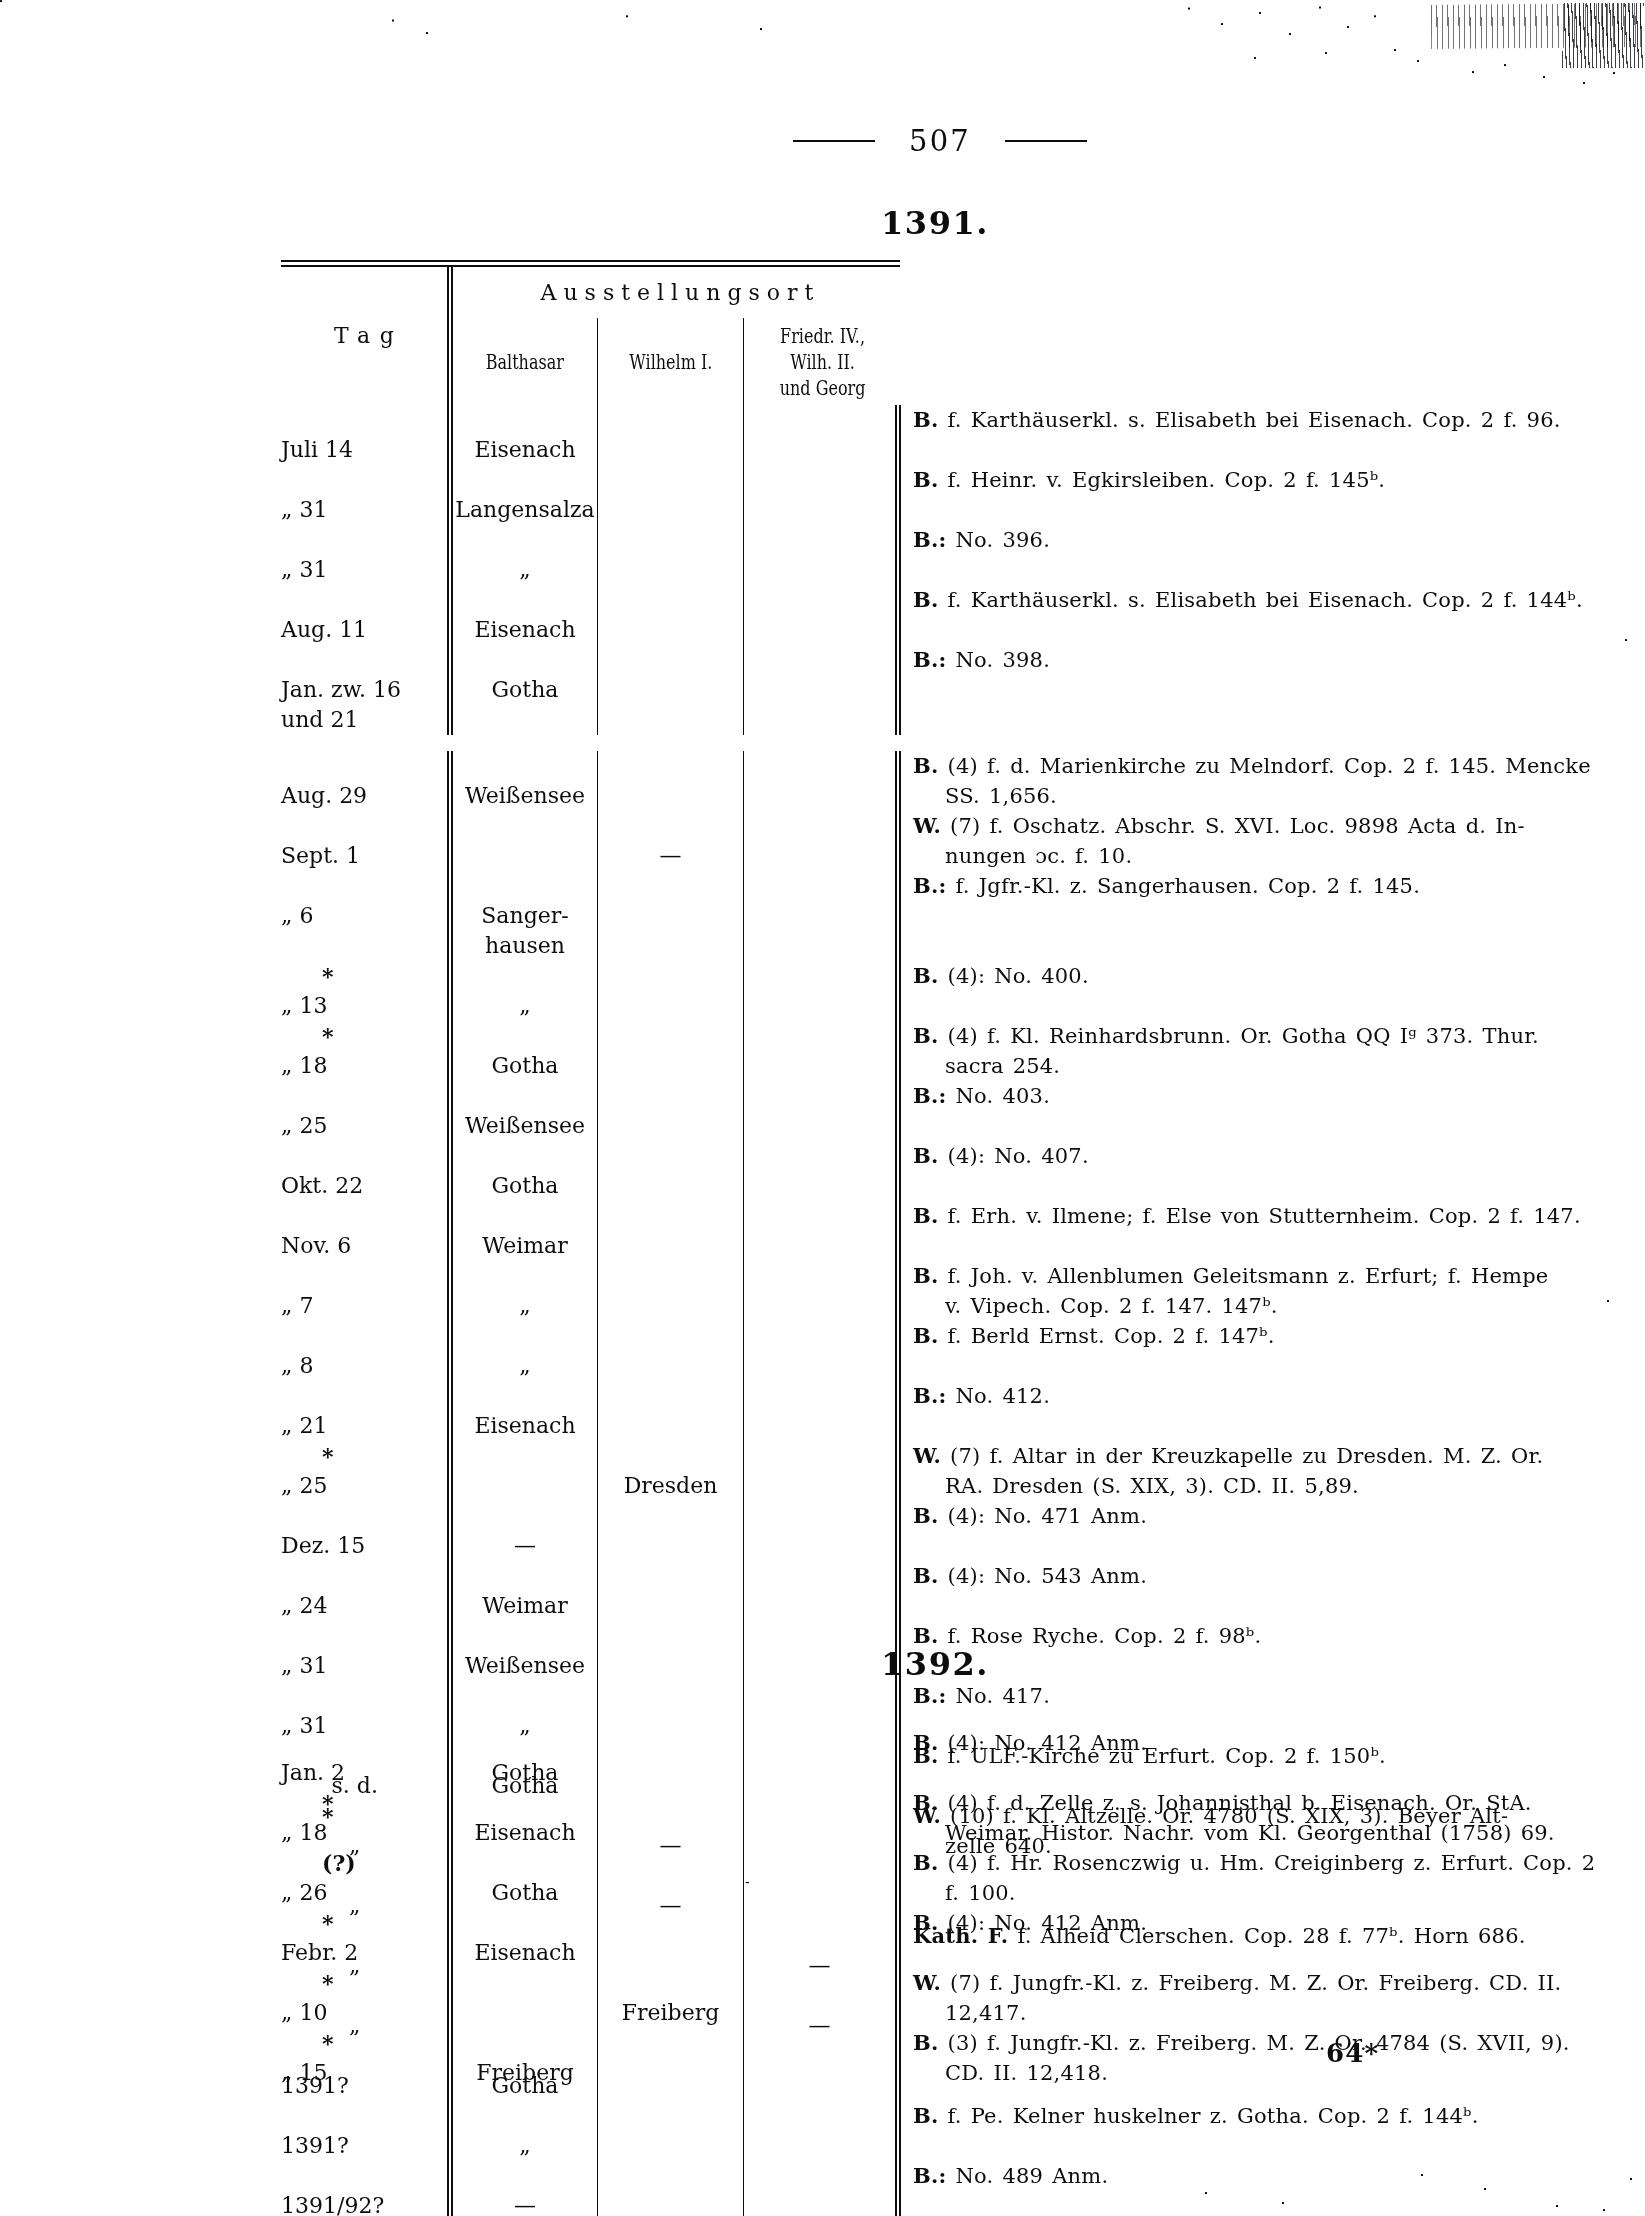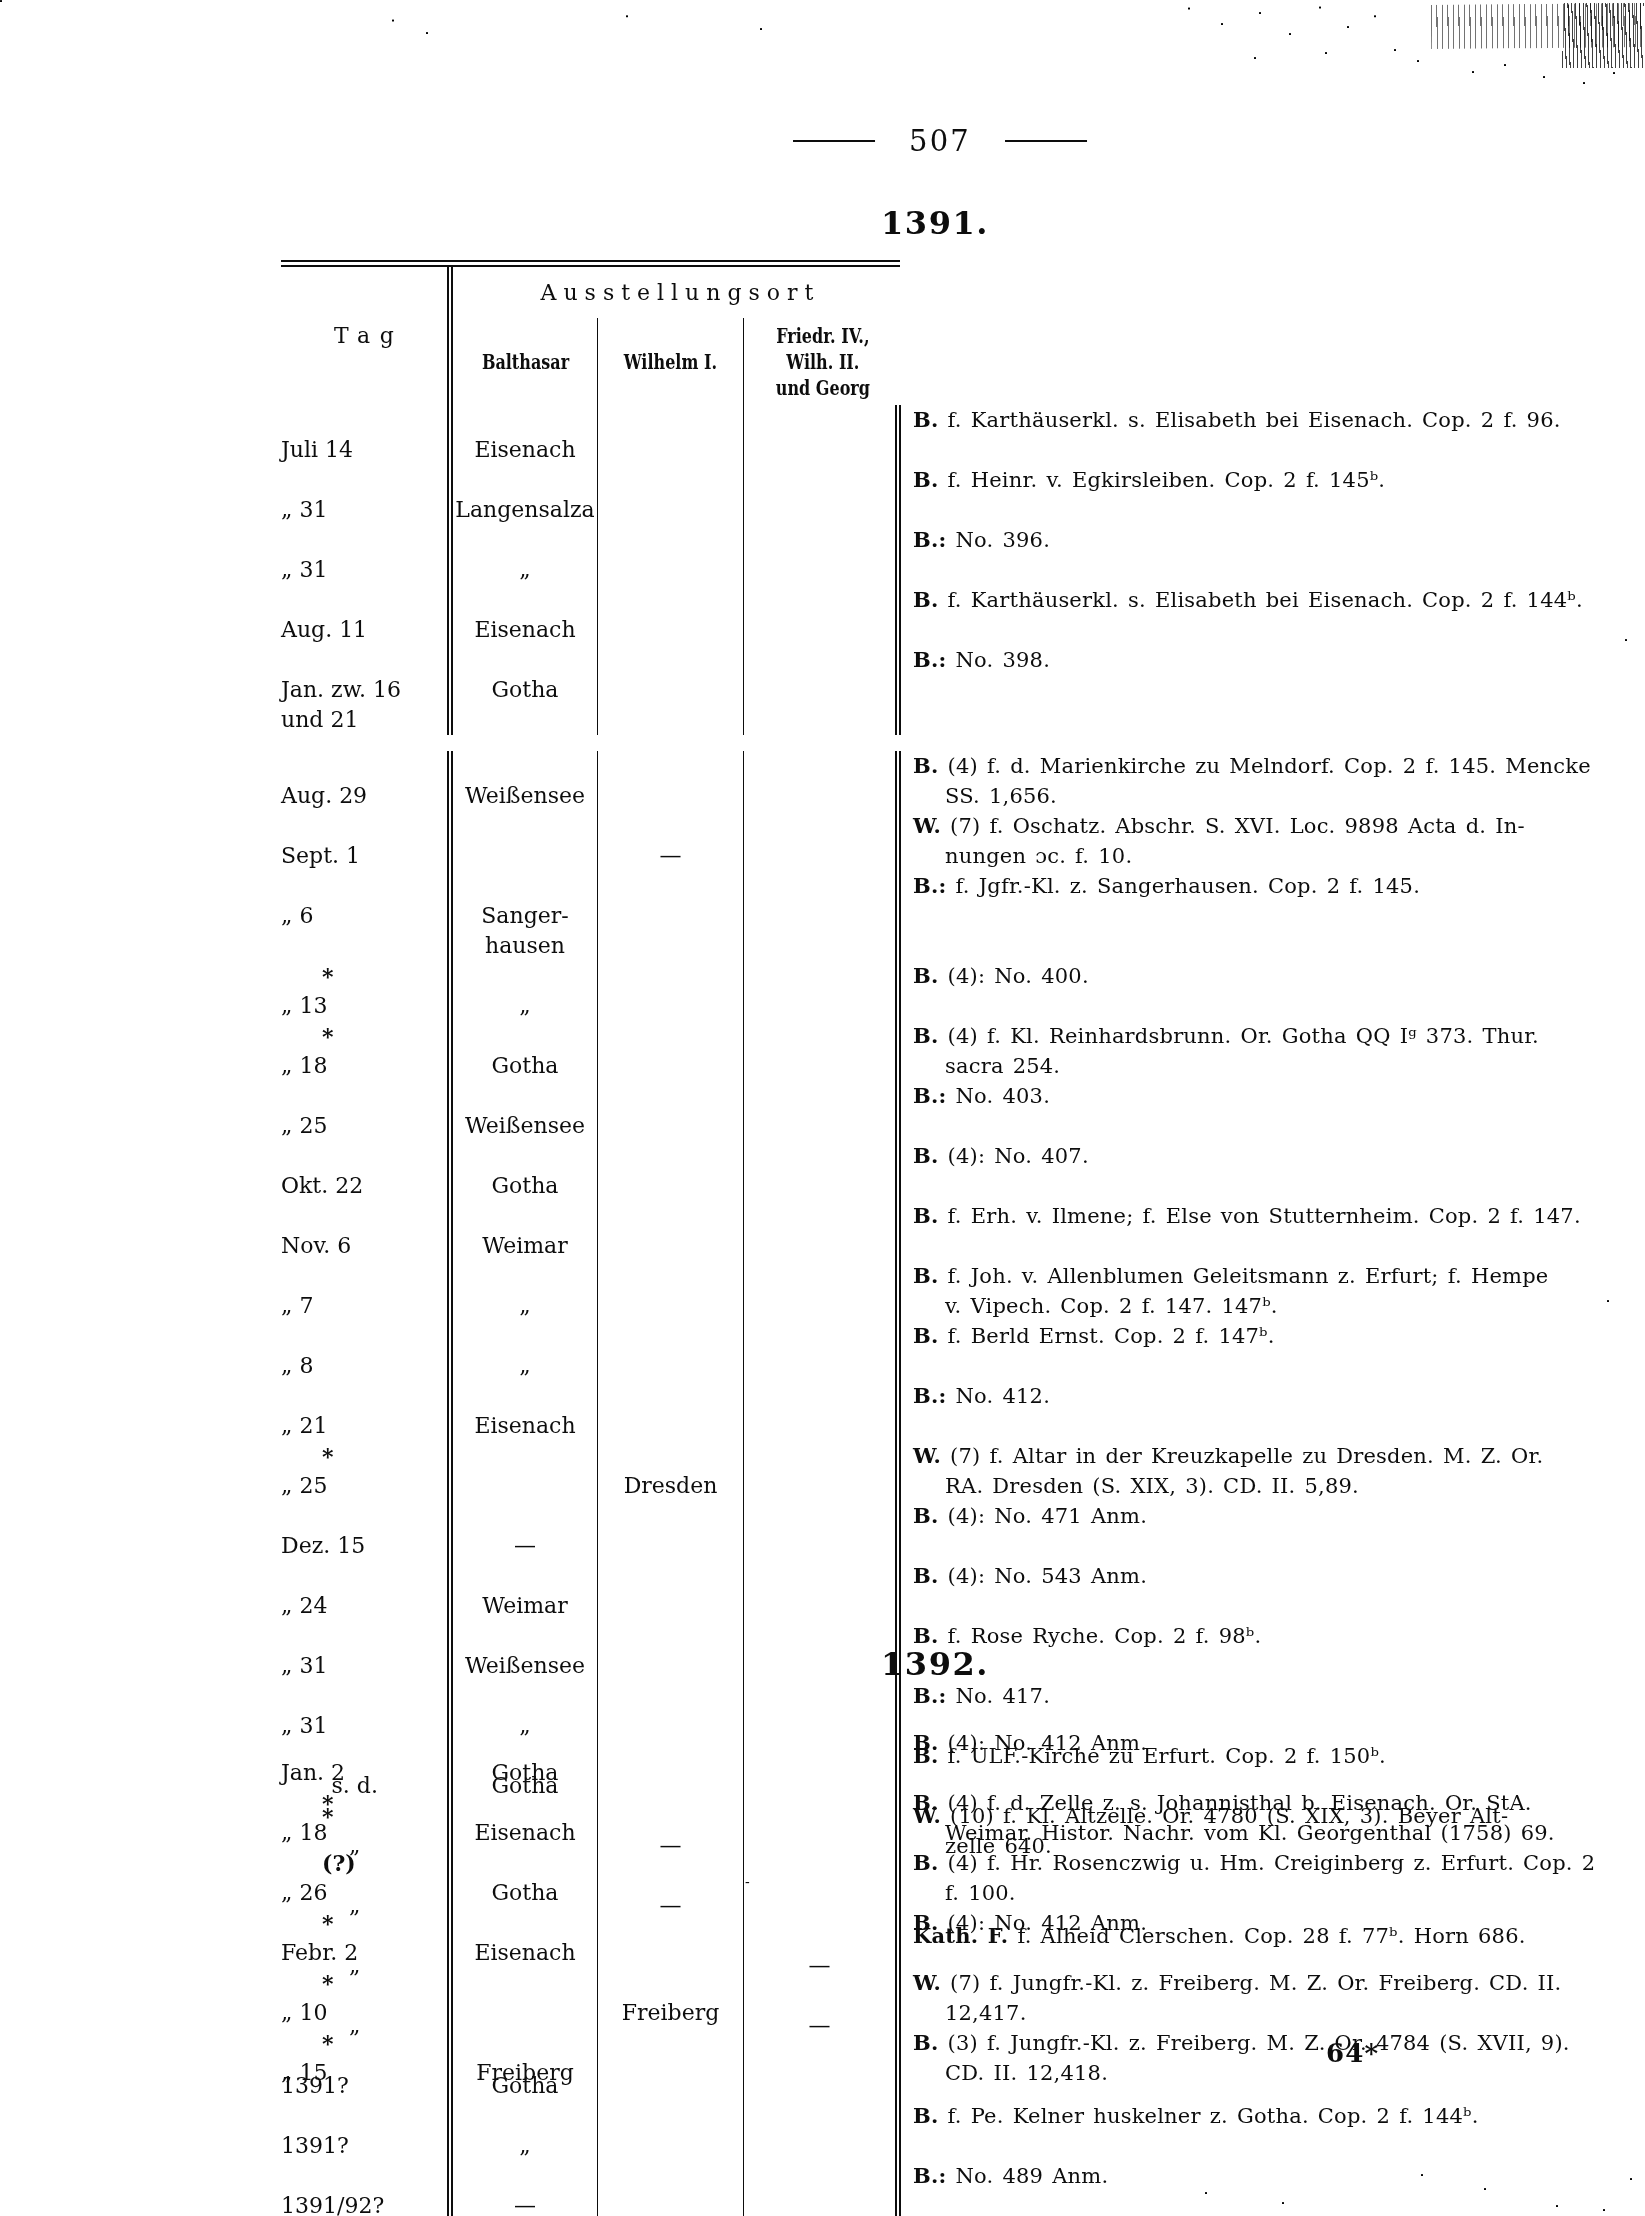--- a/index.html
+++ b/index.html
@@ -32,21 +32,21 @@
     display:flex;align-items:center;justify-content:center;
     letter-spacing:9.8px;padding-left:9.8px;
   }
   .h-ort{
     display:flex;align-items:center;justify-content:center;
     letter-spacing:7px;padding-left:7px;
   }
   .h-sub{display:grid;grid-template-columns:145px 146px 157px;}
   .h-sub > div{
     box-sizing:border-box;display:flex;align-items:center;justify-content:center;
-    text-align:center;font-weight:bold;font-size:20px;line-height:26px;
+    text-align:center;font-weight:normal;font-size:20px;line-height:26px;
     white-space:pre-line;
   }
   .h-sub > div > span{display:inline-block;transform:scaleX(.8);}
   .h-sub .hb,.h-sub .hw{border-right:1.6px solid #0d0d0d;justify-content:center;}
   
   .row{display:grid;grid-template-columns:172px 145px 146px 157px 1fr;}
   .row-gap{margin-top:16.4px;}
   .c{box-sizing:border-box;min-height:30px;}
   .c-tag{
     position:relative;text-align:left;padding-right:9.8px;

